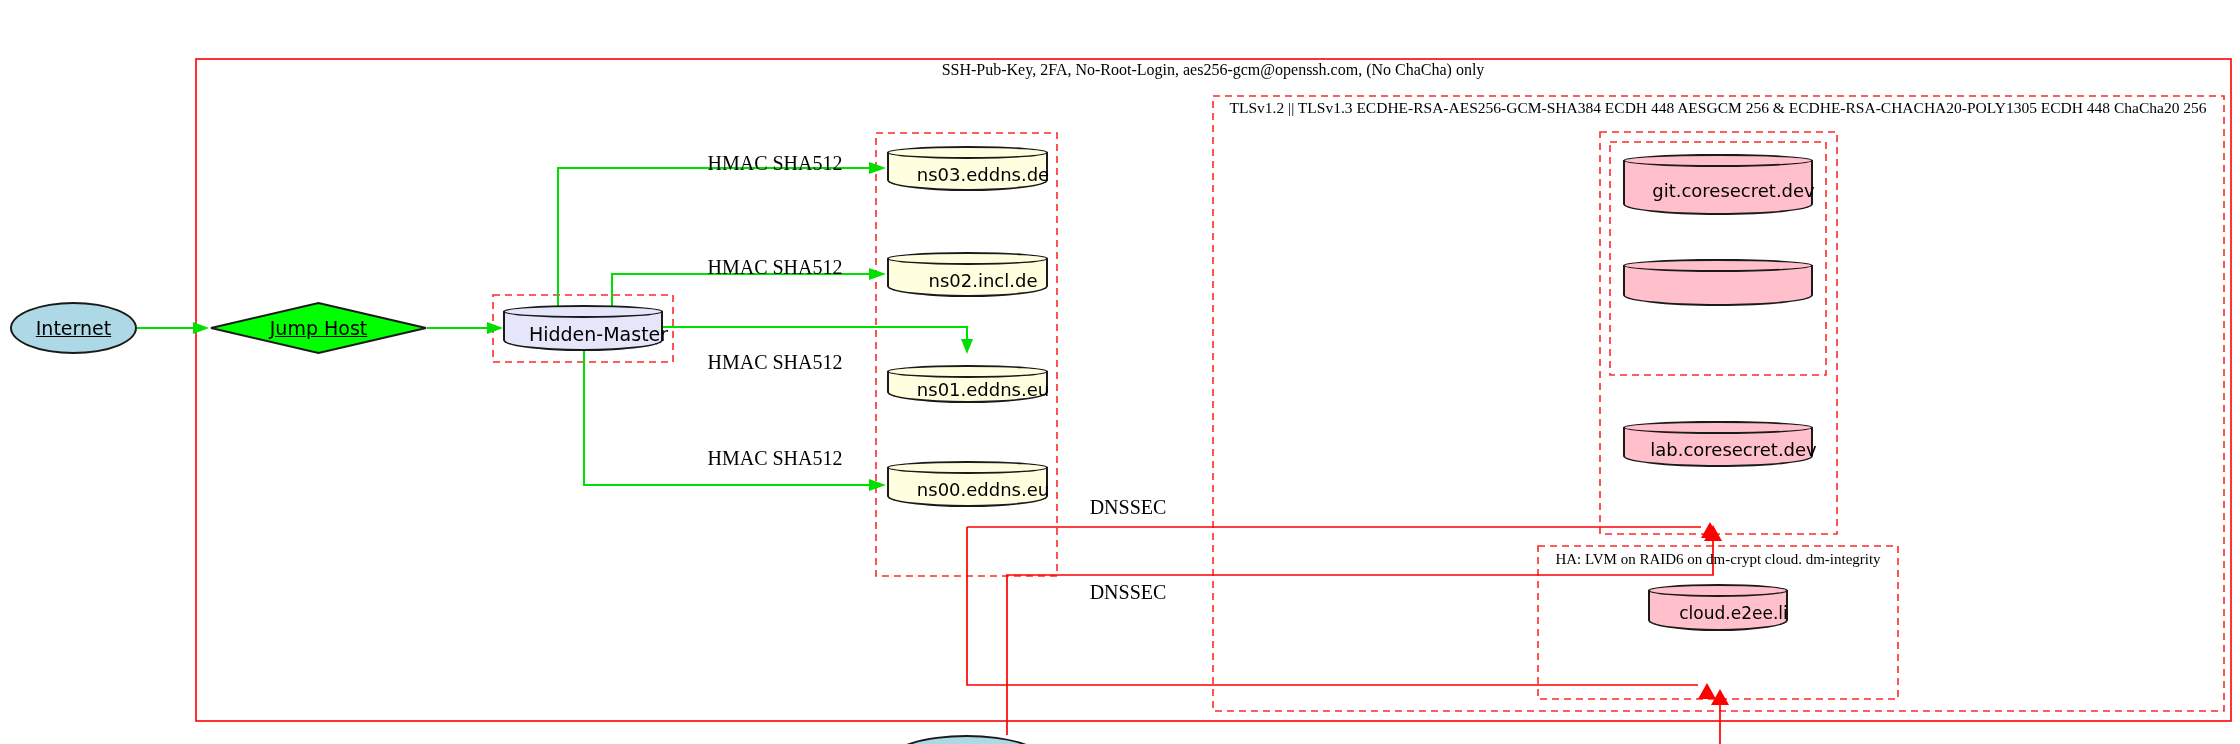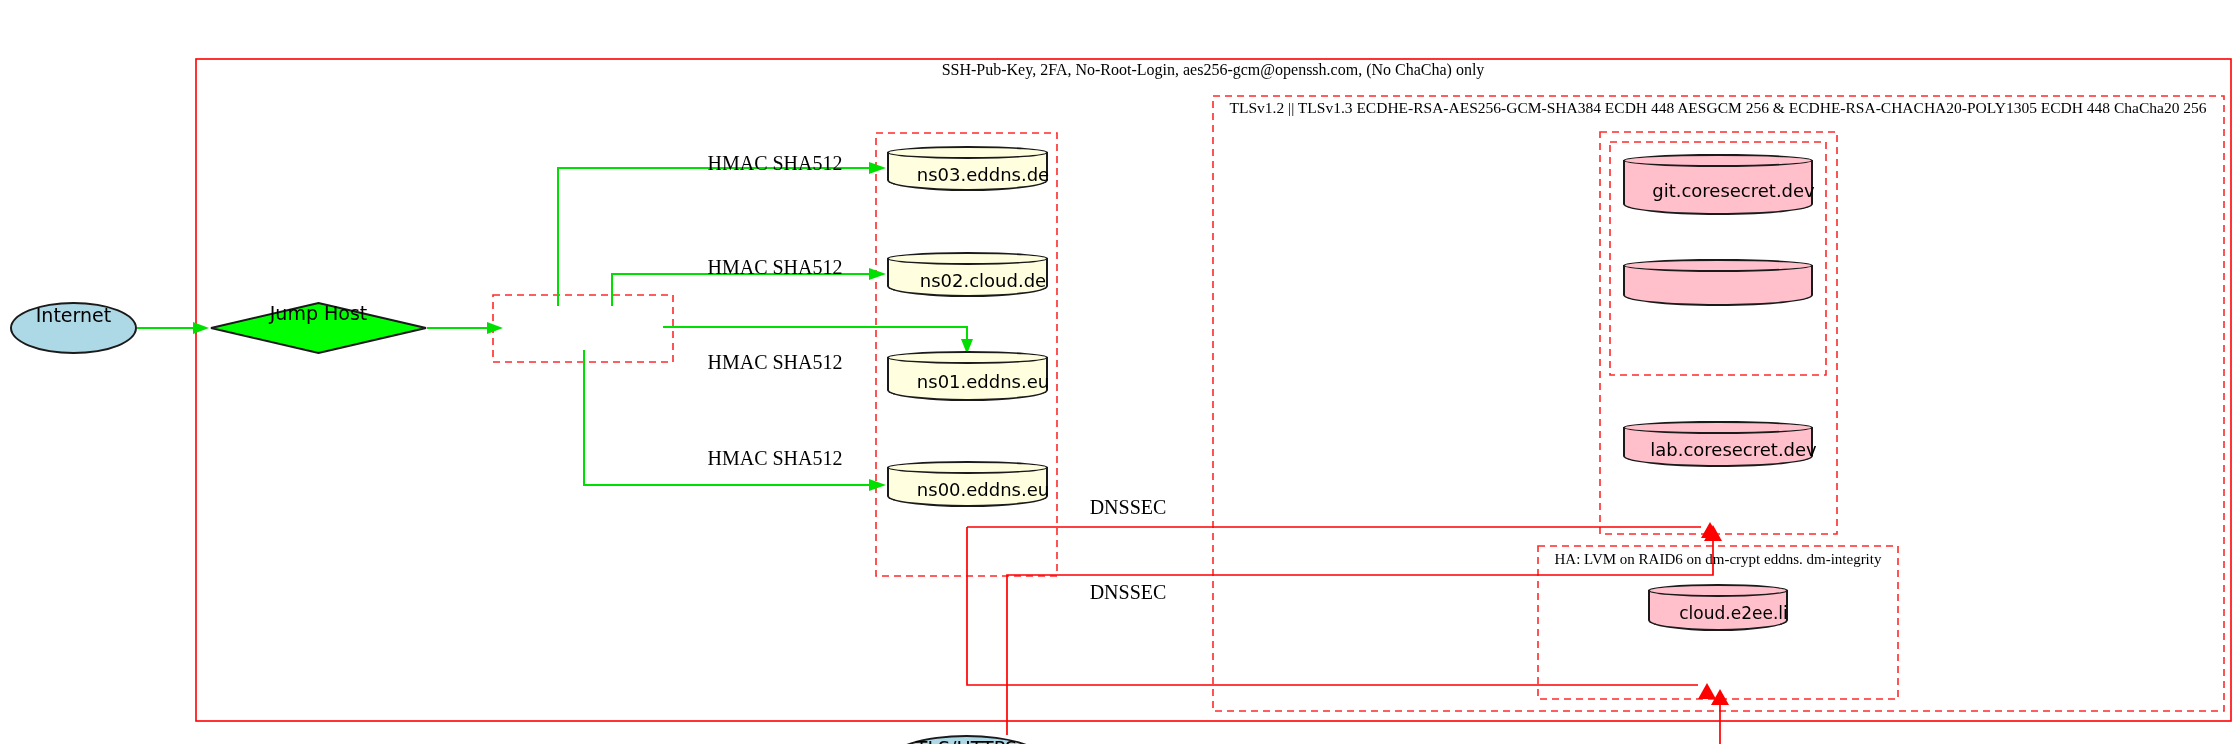--- a/index.html
+++ b/index.html
@@ -1,21 +1,21 @@
 <!DOCTYPE html>
 <html><head>
 <meta charset="utf-8">
 <style>
   html,body{margin:0;padding:0;background:#ffffff;}
   .stage{position:relative;width:2240px;height:744px;background:#ffffff;overflow:hidden;
          font-family:"DejaVu Sans","Liberation Sans",sans-serif;color:#000;margin-top:44px;}
   svg.edges{position:absolute;left:0;top:0;z-index:1;}
 
   
-  .node{position:absolute;z-index:3;box-sizing:border-box;display:flex;justify-content:center;}
+  .node{position:absolute;z-index:3;box-sizing:border-box;display:flex;align-items:center;justify-content:center;text-decoration:underline;}
   .ellipse{border:2px solid #1a1a1a;border-radius:50%;font-size:19px;}
   .fill-blue{background:#add8e6;}
   .diamond{background:transparent;}
   .diamond svg{position:absolute;left:0;top:0;}
   .diamond .dlabel{position:relative;z-index:2;font-size:19px;}
 
   
   .cyl{position:absolute;z-index:3;}
   .cyl .cyl-body{position:absolute;left:0;right:0;top:6px;bottom:0;box-sizing:border-box;
         border:2px solid #1a1a1a;border-top:none;
@@ -77,54 +77,59 @@
     <g fill="#ff0000" stroke="none">
       <polygon points="1701,494 1719,494 1710,478"></polygon>
       <polygon points="1698,655 1716,655 1707,639"></polygon>
       <polygon points="1704,497 1722,497 1713,481"></polygon>
       <polygon points="1711,661 1729,661 1720,645"></polygon>
     </g>
   </svg>
 
   <div class="lbl cluster-lbl" style="left:1213px;top:26px">SSH-Pub-Key, 2FA, No-Root-Login, aes256-gcm@openssh.com, (No ChaCha) only</div>
   <div class="lbl cluster-lbl tls" style="left:1718px;top:64px">TLSv1.2 || TLSv1.3 ECDHE-RSA-AES256-GCM-SHA384 ECDH 448 AESGCM 256 &amp; ECDHE-RSA-CHACHA20-POLY1305 ECDH 448 ChaCha20 256</div>
-  <div class="lbl cluster-lbl ha" style="left:1718px;top:515px">HA: LVM on RAID6 on dm-crypt eddns. dm-integrity</div>
+  <div class="lbl cluster-lbl ha" style="left:1718px;top:515px">HA: LVM on RAID6 on dm-crypt cloud. dm-integrity</div>
 
   <div class="lbl edge-lbl" style="left:775px;top:119px">HMAC SHA512</div>
   <div class="lbl edge-lbl" style="left:775px;top:223px">HMAC SHA512</div>
   <div class="lbl edge-lbl" style="left:775px;top:318px">HMAC SHA512</div>
   <div class="lbl edge-lbl" style="left:775px;top:414px">HMAC SHA512</div>
   <div class="lbl edge-lbl" style="left:1128px;top:463px">DNSSEC</div>
   <div class="lbl edge-lbl" style="left:1128px;top:548px">DNSSEC</div>
 
   <div class="node ellipse fill-blue" style="left:10px;top:258px;width:127px;height:52px">
     <span>Internet</span>
   </div>
 
   <div class="node diamond" style="left:210px;top:258px;width:217px;height:52px">
     <svg width="217" height="52" viewBox="0 0 217 52">
       <polygon points="1,26 108.5,1 216,26 108.5,51" fill="#00ff00" stroke="#1a1a1a" stroke-width="2"></polygon>
     </svg>
     <span class="dlabel">Jump Host</span>
   </div>
 
+  <div class="cyl fill-lavender" style="left:503px;top:261px;width:160px;height:46px">
+    <div class="cyl-body"></div>
+    <div class="cyl-lid"></div>
+    <div class="cyl-label" style="font-size:19px">Hidden-Master</div>
+  </div>
 
   <div class="cyl fill-yellow" style="left:887px;top:102px;width:161px;height:45px">
     <div class="cyl-body"></div>
     <div class="cyl-lid"></div>
     <div class="cyl-label">ns03.eddns.de</div>
   </div>
 
   <div class="cyl fill-yellow" style="left:887px;top:208px;width:161px;height:45px">
     <div class="cyl-body"></div>
     <div class="cyl-lid"></div>
-    <div class="cyl-label">ns02.cloud.de</div>
+    <div class="cyl-label">ns02.incl.de</div>
   </div>
 
-  <div class="cyl fill-yellow" style="left:887px;top:307px;width:161px;height:50px">
+  <div class="cyl fill-yellow" style="left:887px;top:321px;width:161px;height:38px">
     <div class="cyl-body"></div>
     <div class="cyl-lid"></div>
     <div class="cyl-label">ns01.eddns.eu</div>
   </div>
 
   <div class="cyl fill-yellow" style="left:887px;top:417px;width:161px;height:46px">
     <div class="cyl-body"></div>
     <div class="cyl-lid"></div>
     <div class="cyl-label">ns00.eddns.eu</div>
   </div>

